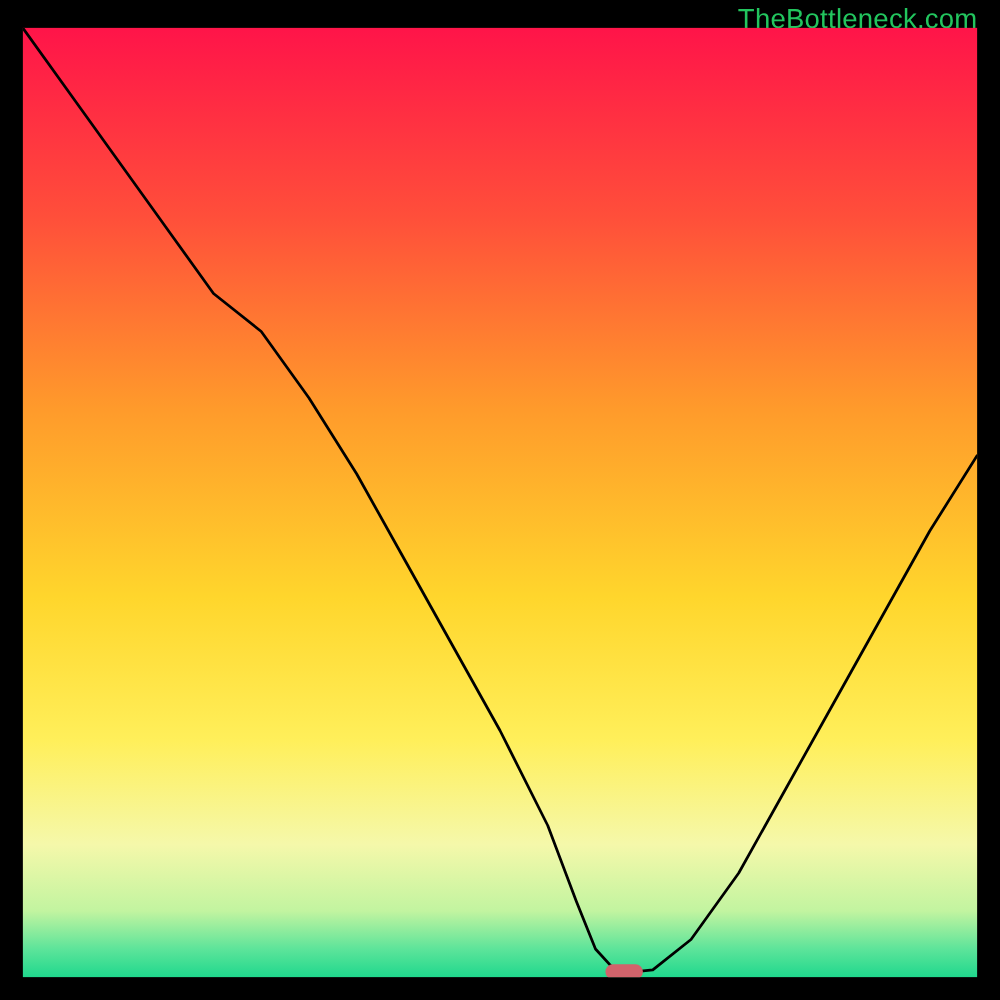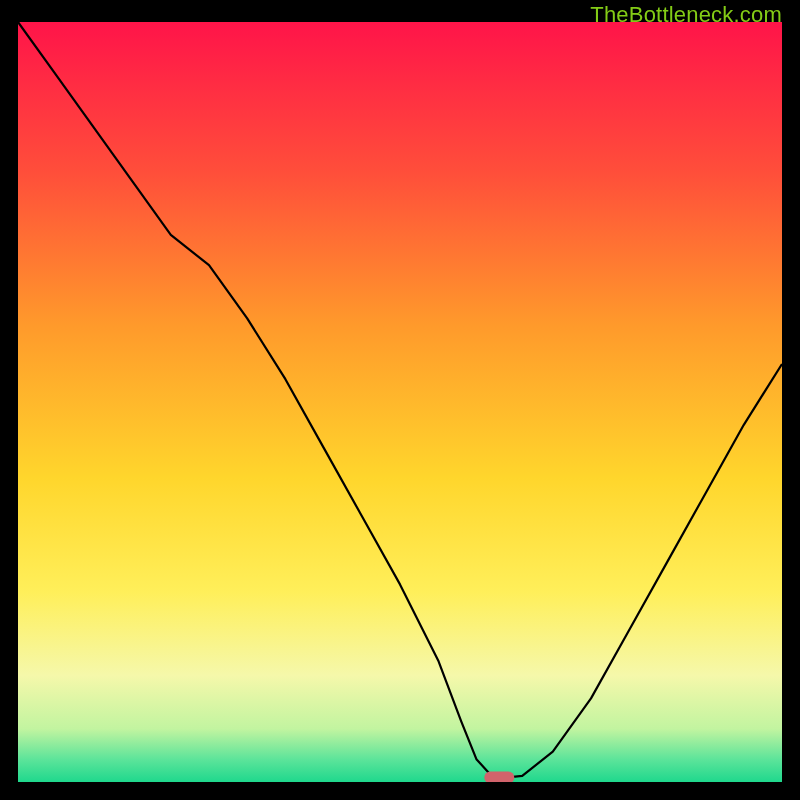--- a/index.html
+++ b/index.html
@@ -22,21 +22,21 @@
     left: 18px;
     top: 22px;
     width: 764px;
     height: 760px;
     overflow: hidden;
   }
   .watermark {
     position: absolute;
     top: 2px;
     right: 18px;
-    color: #84cc16;
+    color: #22c55e;
     font-size: 22px;
     font-weight: 500;
     letter-spacing: 0.2px;
   }
   svg {
     display: block;
   }
 </style>
 </head>
 <body>

